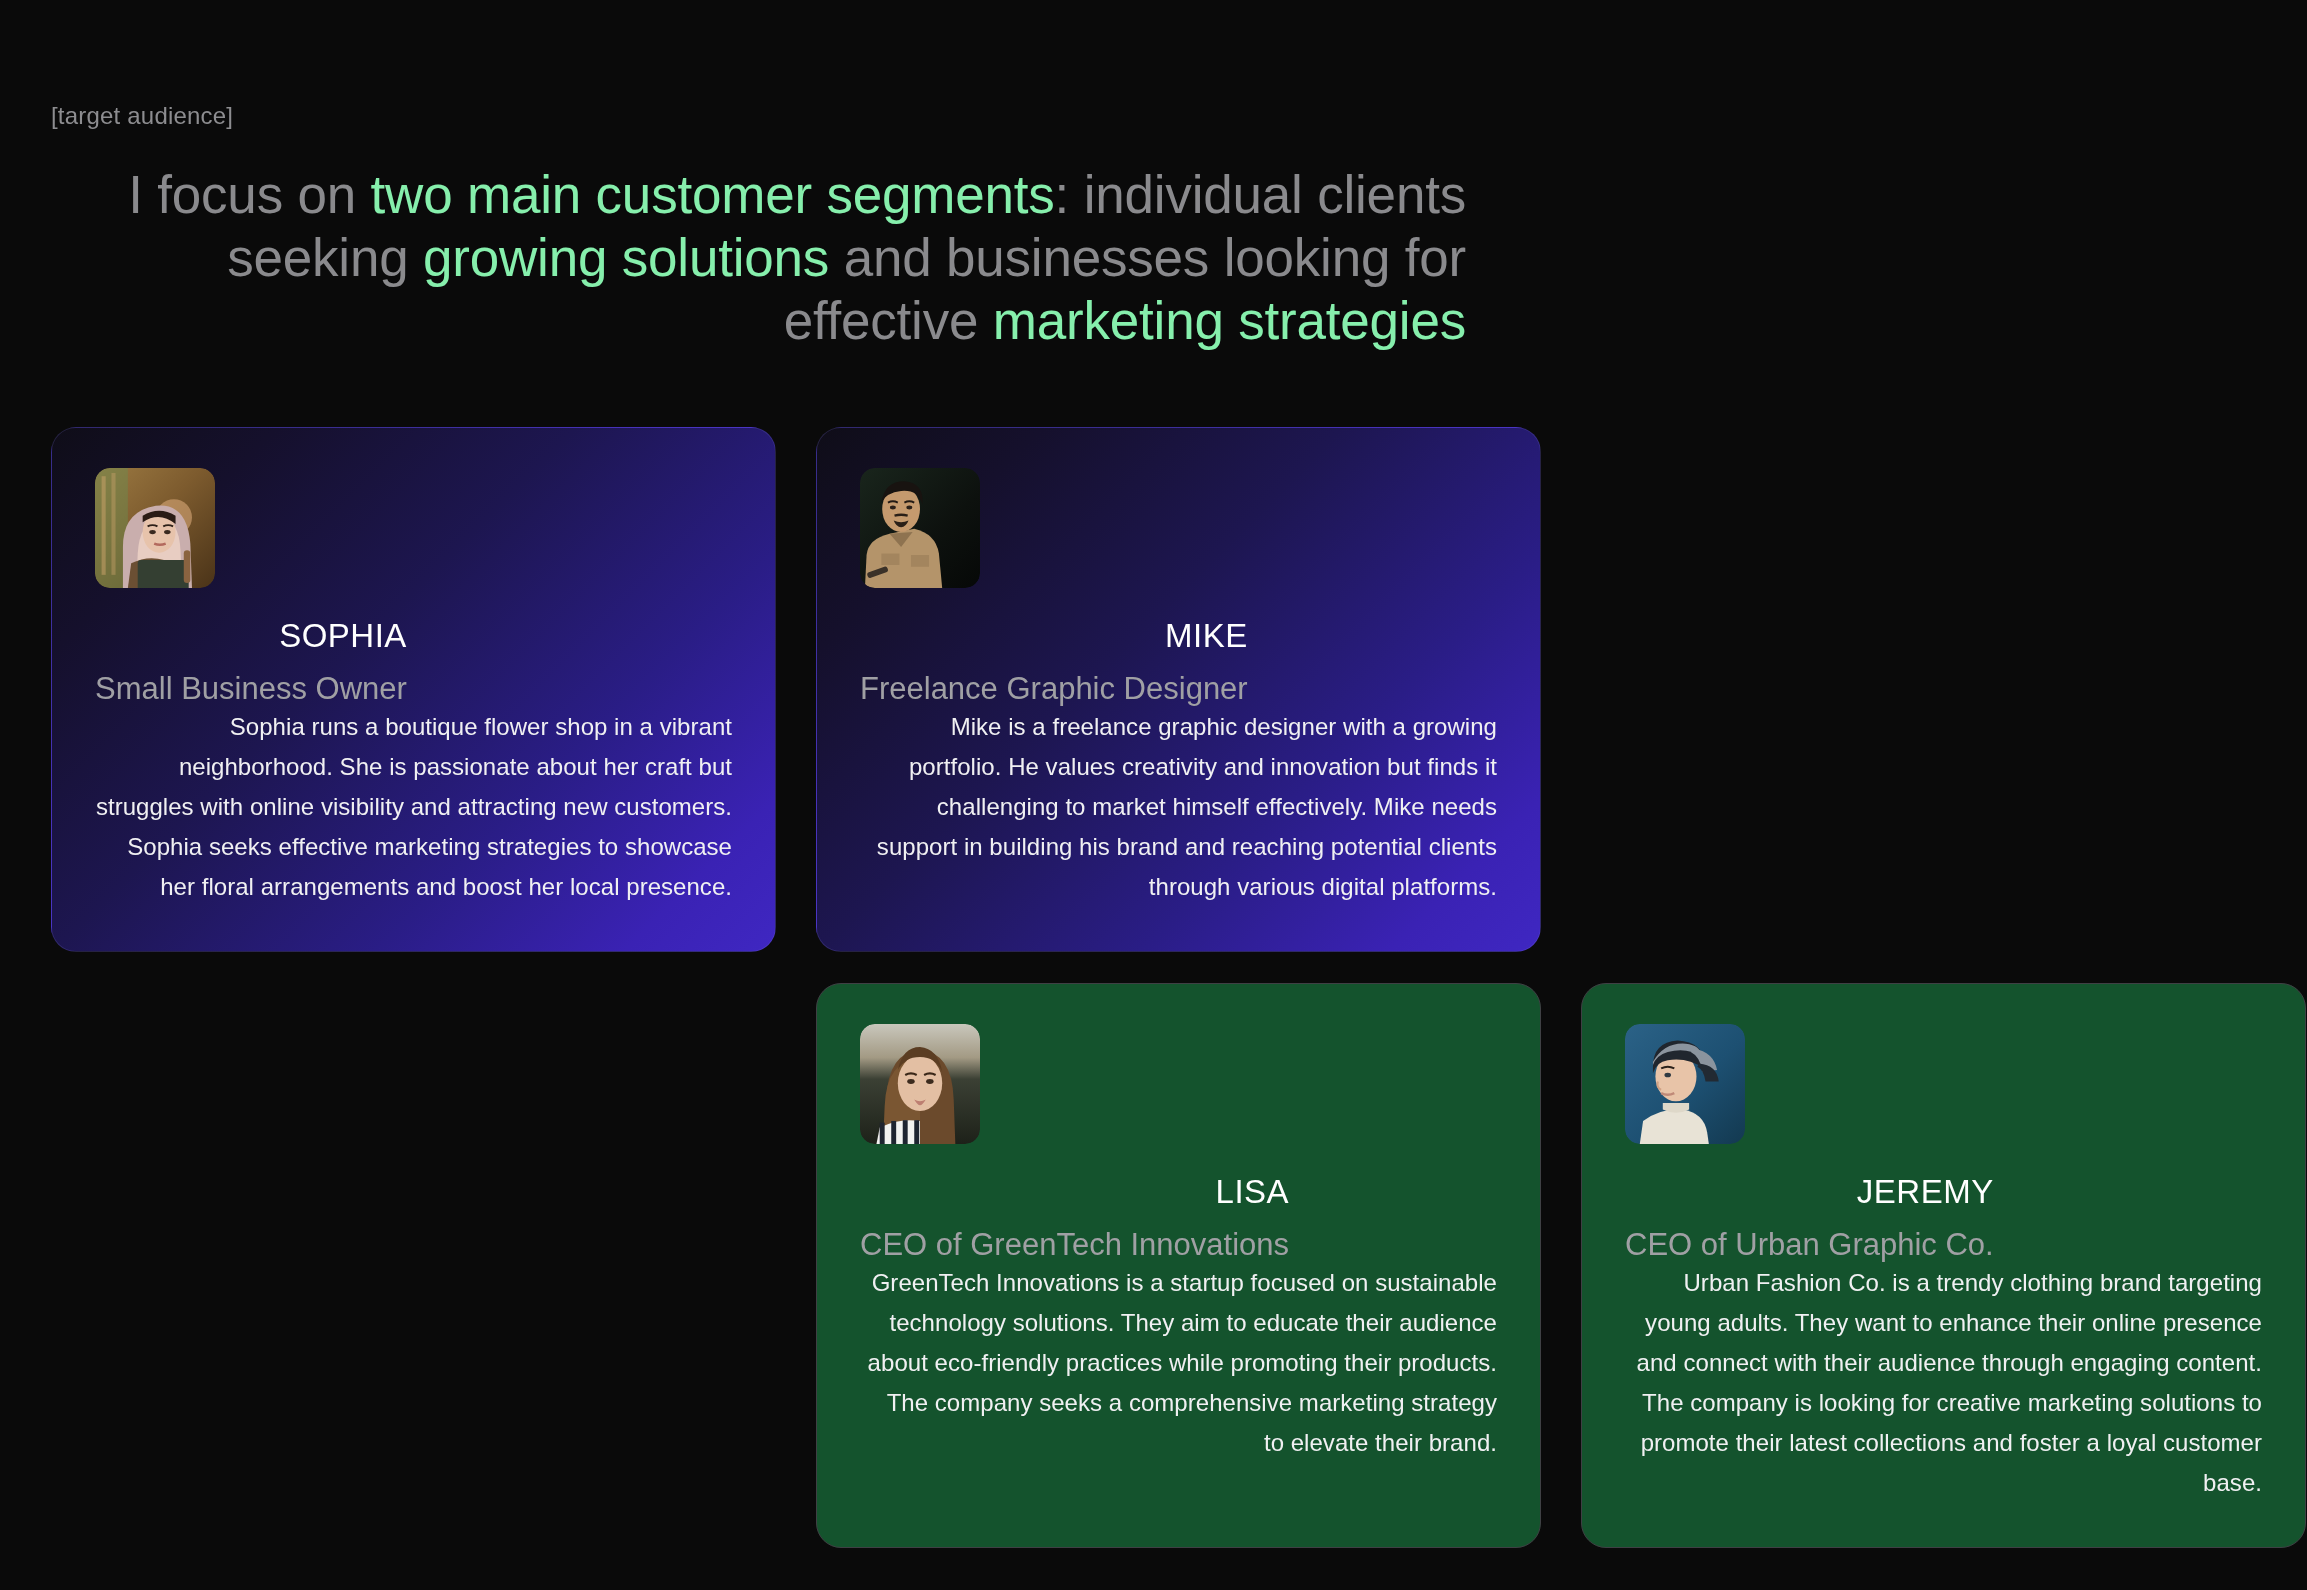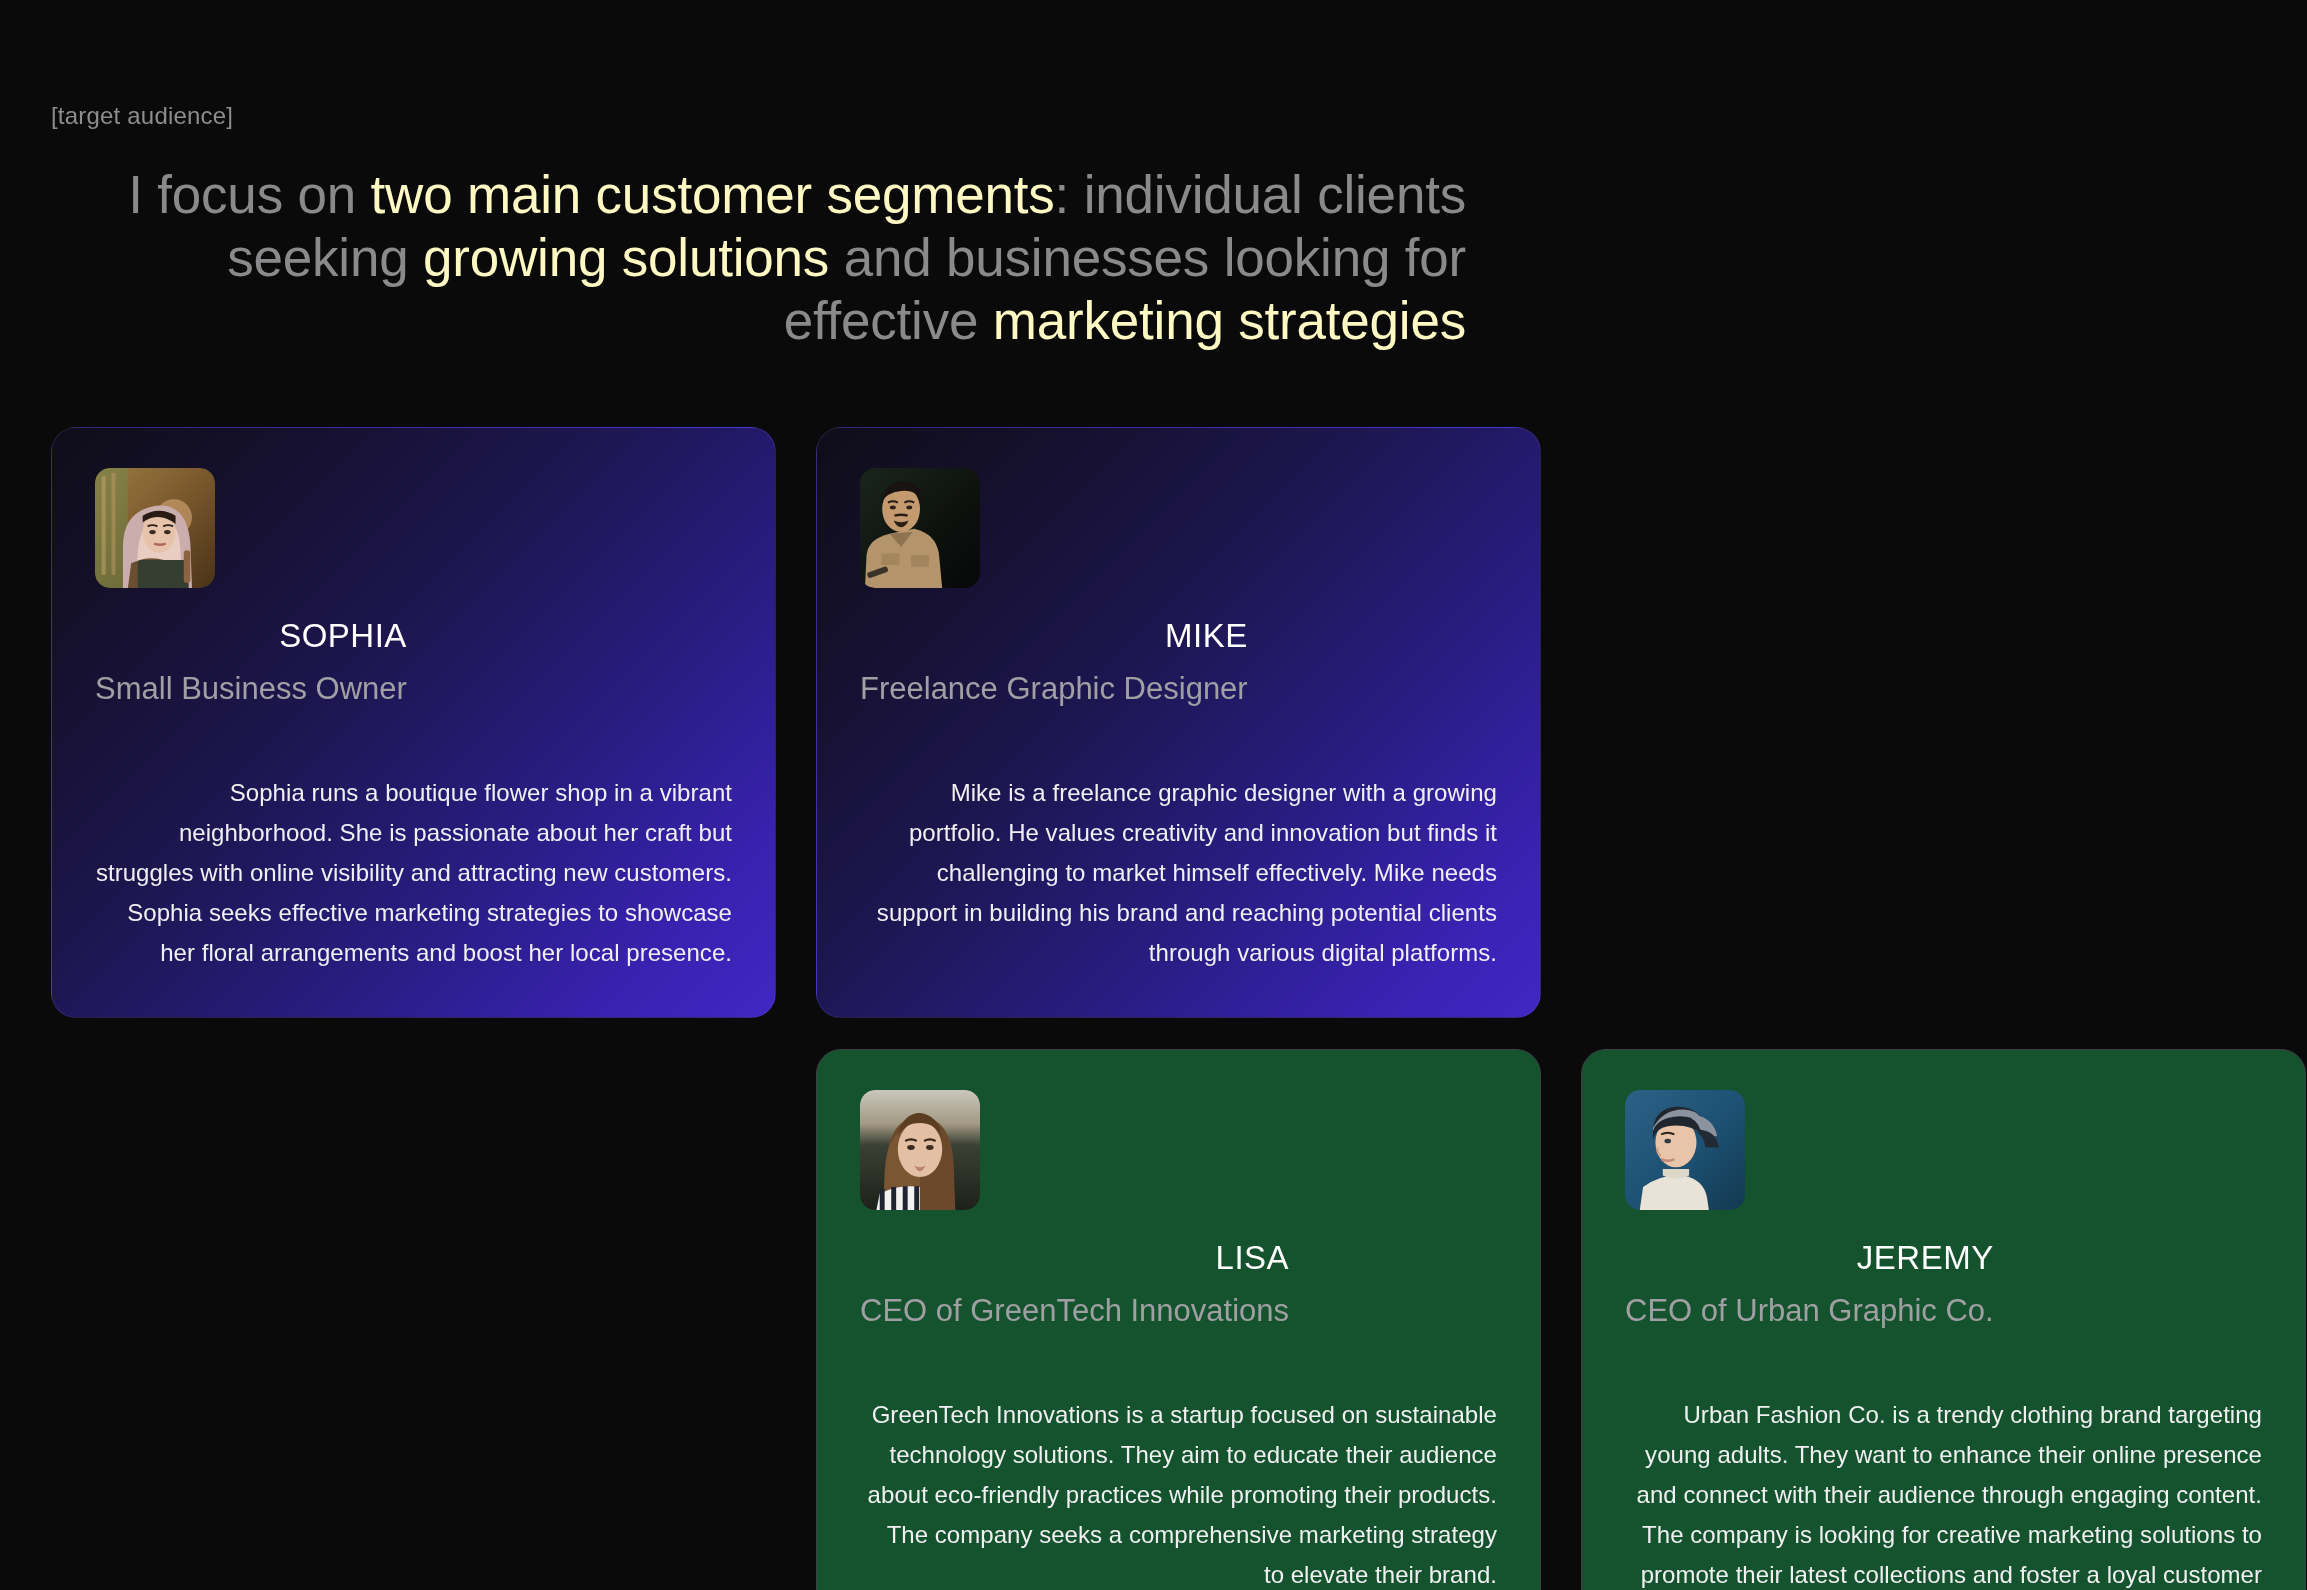--- a/index.html
+++ b/index.html
@@ -15,21 +15,21 @@
   
   .eyebrow {
     position:absolute; left:51px; top:102px;
     font-size:24px; color:#8d8d90; letter-spacing:0.2px;
   }
   .headline {
     position:absolute; left:49px; top:163px; width:1417px;
     font-size:53px; line-height:63px; font-weight:400;
     color:#8a8a8d; letter-spacing:-0.2px;
   }
-  .headline .hl { color:#fef9c3; }
+  .headline .hl { color:#86efac; }
 
   
   .grid {
     position:absolute; left:51px; top:427px;
     width:2205px;
     display:grid;
     grid-template-columns:725px 725px 725px;
     grid-template-rows:auto auto;
     column-gap:40px; row-gap:31px;
   }
@@ -63,21 +63,20 @@
   .who .name {
     font-size:33px; font-weight:400; color:#ffffff;
     letter-spacing:0.5px; line-height:1.05;
   }
   .who .role {
     margin-top:17px;
     font-size:31px; color:#a0a0a4; font-weight:400;
   }
 
   .bio {
-    margin-top:66px;
     font-size:24px; line-height:40px; color:#f0f0f2;
     max-width:651px; letter-spacing:0.04px;
   }
 
   .card.dark .bio { }
 
   
   .c-sophia { grid-column:1; grid-row:1; }
   .c-mike   { grid-column:2; grid-row:1; }
   .c-lisa   { grid-column:2; grid-row:2; }

